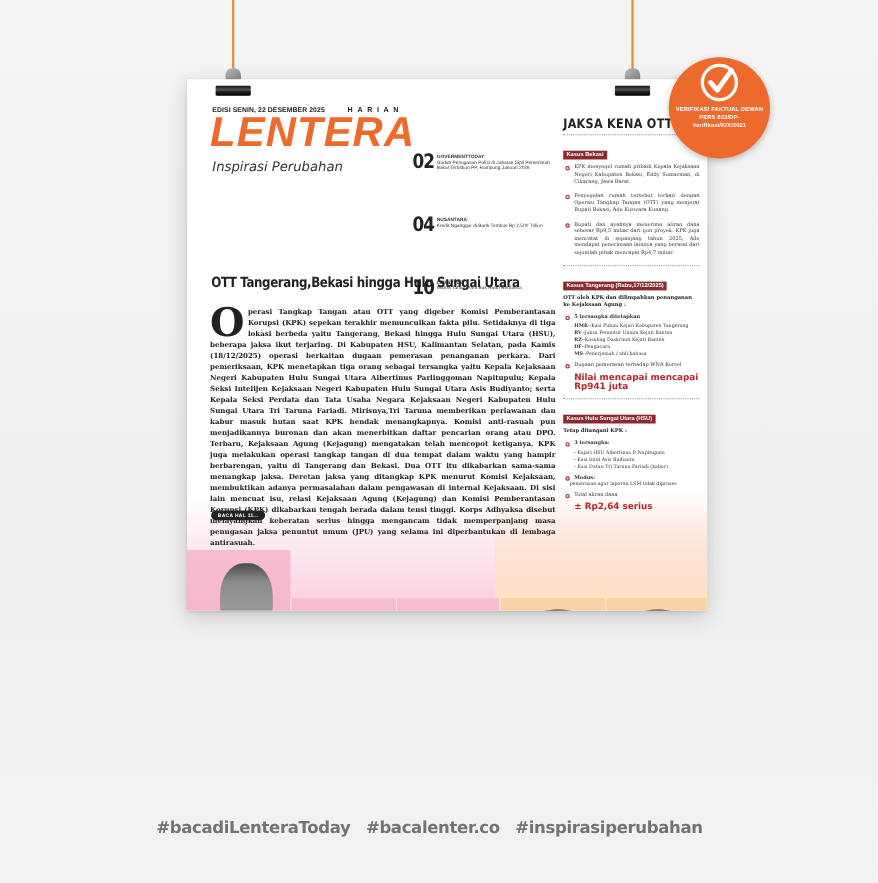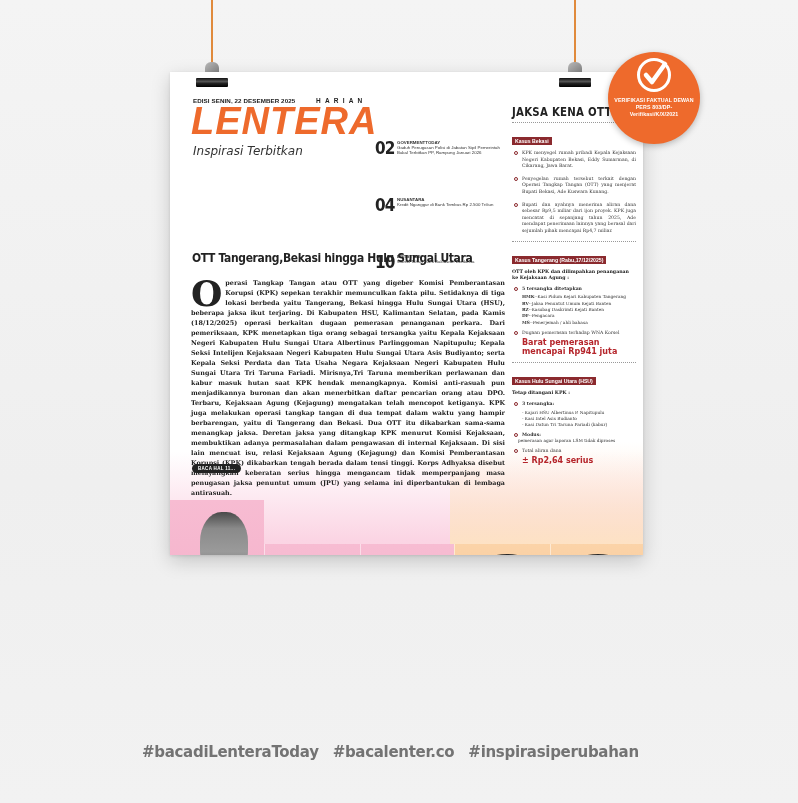--- a/index.html
+++ b/index.html
@@ -88,21 +88,21 @@
 <div class="clip-tab" style="left:205px;top:62px;"></div>
 <div class="clip-tab" style="left:568px;top:62px;"></div>
 
 <div class="poster">
   <div class="pink-fade"></div>
   <div class="orange-fade"></div>
 
   <div class="edition">EDISI SENIN, 22 DESEMBER 2025</div>
   <div class="harian">HARIAN</div>
   <div class="logo">LENTERA</div>
-  <div class="tagline">Inspirasi Terbitkan</div>
+  <div class="tagline">Inspirasi Perubahan</div>
 
   <div class="toc">
     <div class="toc-item">
       <div class="toc-num">02</div>
       <div class="toc-text"><span class="toc-cat">GOVERMENTTODAY</span><span>Gaduh Penugasan Polisi di Jabatan Sipil Pemerintah Bakal Terbitkan PP, Rampung Januari 2026</span></div>
     </div>
     <div class="toc-item">
       <div class="toc-num">04</div>
       <div class="toc-text"><span class="toc-cat">NUSANTARA</span><span>Kredit Nganggur di Bank Tembus Rp 2.500 Triliun</span></div>
     </div>
@@ -148,21 +148,21 @@
       <div><b>HMK</b>--<span>Kasi Pidum Kejari Kabupaten Tangerang</span></div>
       <div><b>RV</b>--<span>Jaksa Penuntut Umum Kejati Banten</span></div>
       <div><b>RZ</b>--<span>Kasubag Daskrimti Kejati Banten</span></div>
       <div><b>DF</b>--<span>Pengacara</span></div>
       <div><b>MS</b>--<span>Penerjemah / ahli bahasa</span></div>
     </div>
     <div class="bullet">
         <span class="bul-dot"></span>
         <span class="bul-text">Dugaan pemerasan terhadap WNA Korsel</span>
       </div>
-    <div class="highlight">Barat pemerasan mencapai Rp941 juta</div>
+    <div class="highlight">Nilai mencapai mencapai Rp941 juta</div>
     <div class="dotted"></div>
 
     <div class="case-tag">Kasus Hulu Sungai Utara (HSU)</div>
     <div class="plain"><b>Tetap ditangani KPK :</b></div>
     <div class="bullet">
         <span class="bul-dot"></span>
         <span class="bul-text"><b>3 tersangka:</b></span>
       </div>
     <div class="sub-list">
       <div>- Kajari HSU Albertinus P. Napitupulu</div>

